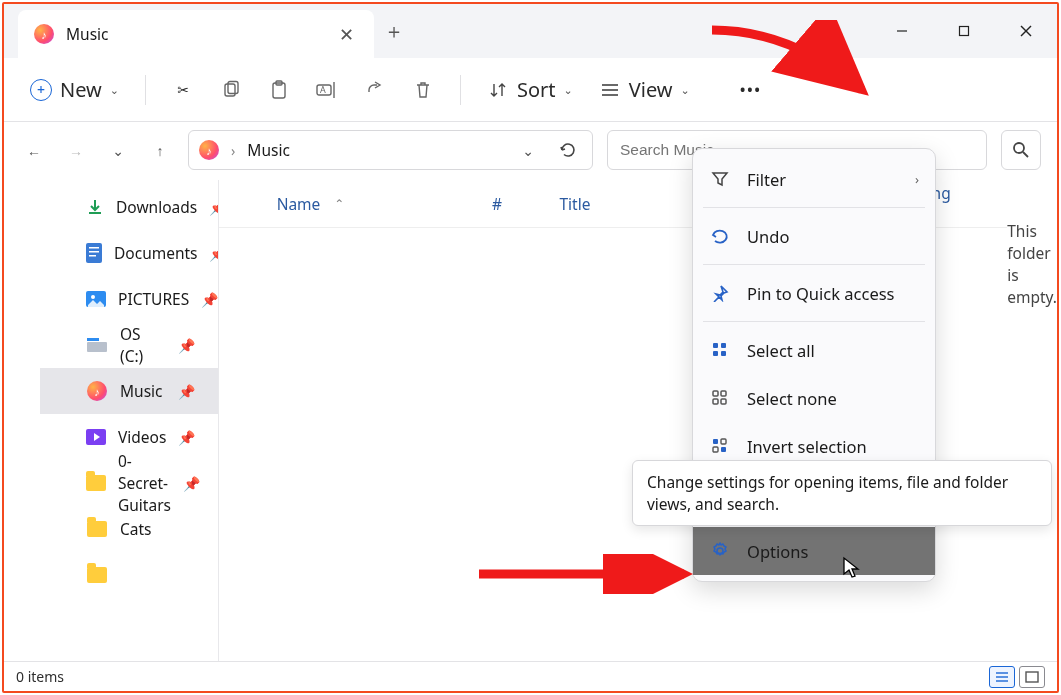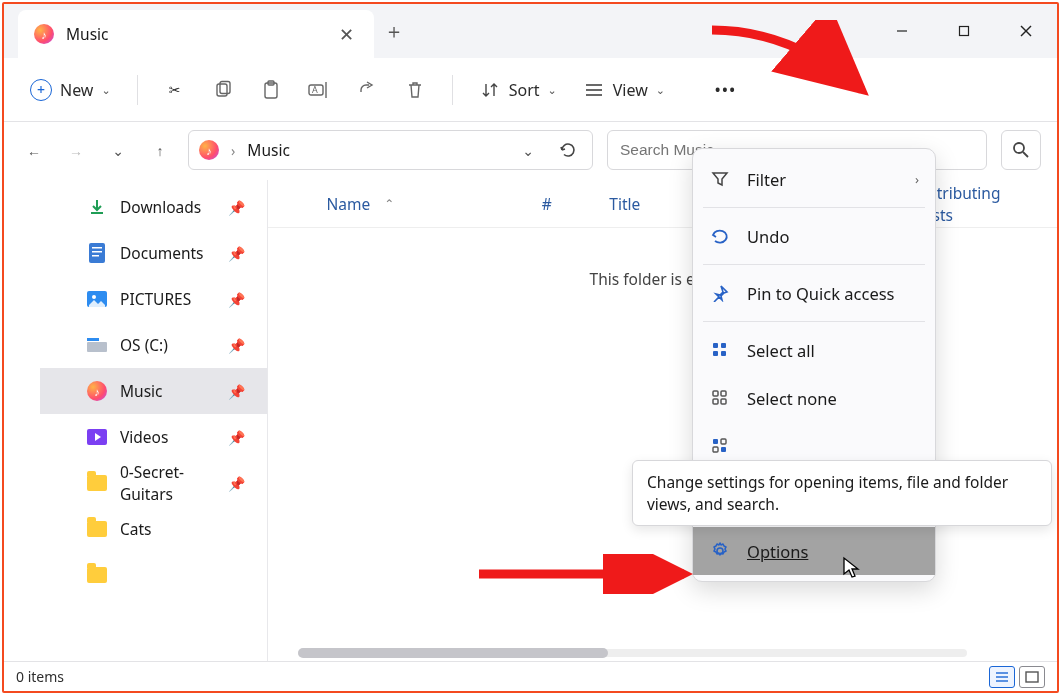--- a/index.html
+++ b/index.html
@@ -64,21 +64,21 @@
     padding: 0 16px;
     gap: 6px;
   }
   .tbtn {
     height: 40px;
     padding: 0 10px;
     border-radius: 6px;
     display: flex; align-items: center; gap: 8px;
     color: #2b2b2b; cursor:pointer;
   }
-  .tbtn .lbl { font-size: 16px; }
+  .tbtn .lbl { font-size: 20px; }
   .tbtn .chev { font-size: 11px; color:#555;}
   .vsep { width:1px; height: 30px; background:#e0e0e3; margin: 0 10px;}
   .icn { width:22px; height:22px; display:inline-flex; align-items:center; justify-content:center;}
 
   
   .navrow {
     height: 56px;
     display: flex; align-items: center;
     padding: 0 16px; gap: 14px;
   }
@@ -109,21 +109,21 @@
   .srow {
     height:46px; display:flex; align-items:center; gap:12px;
     padding: 0 22px 0 46px; cursor:pointer; position:relative;
   }
   .srow.sel { background:#e6e6ea; }
   .srow .ic { width:22px; height:22px; display:flex; align-items:center; justify-content:center;}
   .srow .nm { flex:1; font-size:15.5px;}
   .srow .pin { color:#707078; }
 
   
-  .main { flex:1; display:flex; flex-direction:column; border-left:1px solid #e8e8eb;}
+  .main { flex:1; display:flex; border-left:1px solid #e8e8eb;}
   .cols {
     height:48px; display:flex; align-items:center; color:#2b5aa0;
     font-size:15.5px; padding-left:40px; gap:0; border-bottom:1px solid #eee;
   }
   .cols .col { padding:0 18px; display:flex; align-items:center; gap:8px;}
   .cols .sorticn { font-size:12px; color:#888; margin-left:6px;}
   .empty { flex:1; display:flex; justify-content:center; padding-top:40px; color:#444; font-size:15.5px;}
   .hscroll { height:16px; background:#fff; position:relative;}
   .hscroll .track { position:absolute; left:30px; right:90px; top:4px; height:8px; background:#eee; border-radius:4px;}
   .hscroll .thumb { position:absolute; left:30px; width:310px; top:3px; height:10px; background:#c5c5ca; border-radius:5px;}
@@ -143,21 +143,21 @@
   
   .menu {
     position:absolute; left:688px; top:144px;
     width:244px; background:#fafafc; border:1px solid #d8d8db; border-radius:10px;
     box-shadow: 0 8px 24px rgba(0,0,0,.15); padding:6px 0; z-index:10;
   }
   .menu .mi {
     height:48px; display:flex; align-items:center; gap:16px; padding:0 16px;
     font-size:16.5px; cursor:pointer;
   }
-  .menu .mi:hover, .menu .mi.hov { background:#a3a3a3;text-decoration:underline;}
+  .menu .mi:hover, .menu .mi.hov { background:#737373;}
   .menu .mi .mic { width:22px; display:flex; align-items:center; justify-content:center; color:#2862c6;}
   .menu .mi .mlbl { flex:1;}
   .menu .mi .sub { color:#666; font-size:13px;}
   .menu hr { border:none; border-top:1px solid #e2e2e6; margin:4px 10px;}
 
   
   .tooltip {
     position:absolute; left:628px; top:456px; z-index:11;
     width:420px; background:#fff; border:1px solid #d7d7da; border-radius:6px;
     padding:10px 14px; font-size:15.5px; box-shadow:0 4px 12px rgba(0,0,0,.1);
@@ -499,20 +499,21 @@
     </div>
     <div class="mi">
       <span class="mic">
           <svg width="18" height="18">
             <rect x="2" y="2" width="5" height="5" rx="1" fill="#2862c6"></rect>
             <rect x="10" y="2" width="5" height="5" rx="1" fill="none" stroke="#555" stroke-width="1.4"></rect>
             <rect x="2" y="10" width="5" height="5" rx="1" fill="none" stroke="#555" stroke-width="1.4"></rect>
             <rect x="10" y="10" width="5" height="5" rx="1" fill="#2862c6"></rect>
           </svg>
         </span>
+      <span class="mlbl">Invert selection</span>
     </div>
     <hr>
     <div class="mi">
       <span class="mic">
           <svg width="18" height="18" fill="none" stroke="#2862c6" stroke-width="1.6">
             <circle cx="9" cy="9" r="3"></circle>
             <path d="M9 2 v2 M9 14 v2 M2 9 h2 M14 9 h2 M4 4 l1.5 1.5 M12.5 12.5 L14 14 M14 4 l-1.5 1.5 M5.5 12.5 L4 14"></path>
           </svg>
         </span>
       <span class="mlbl">Properties</span>

